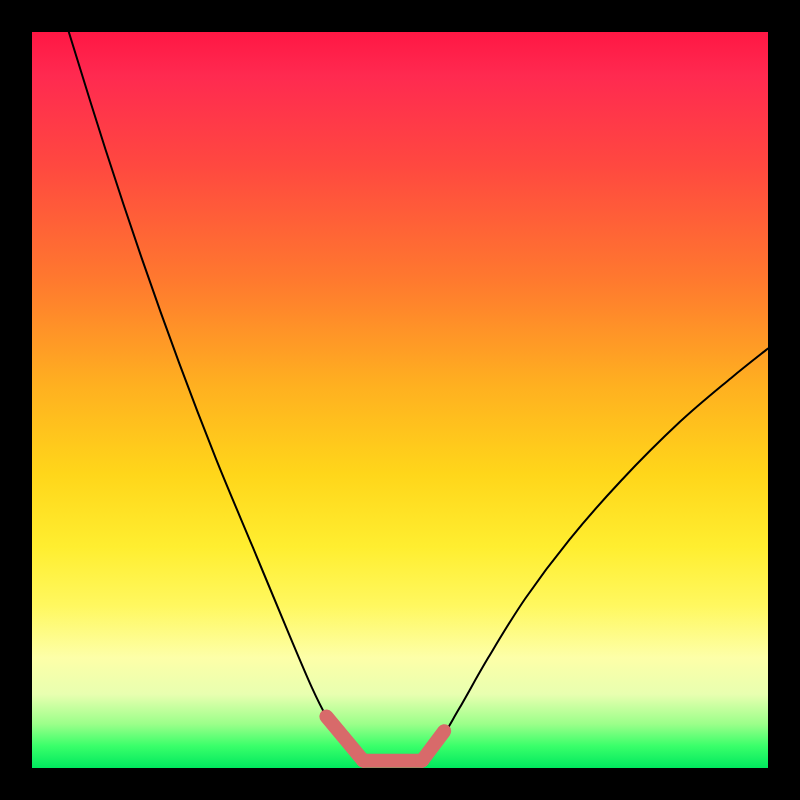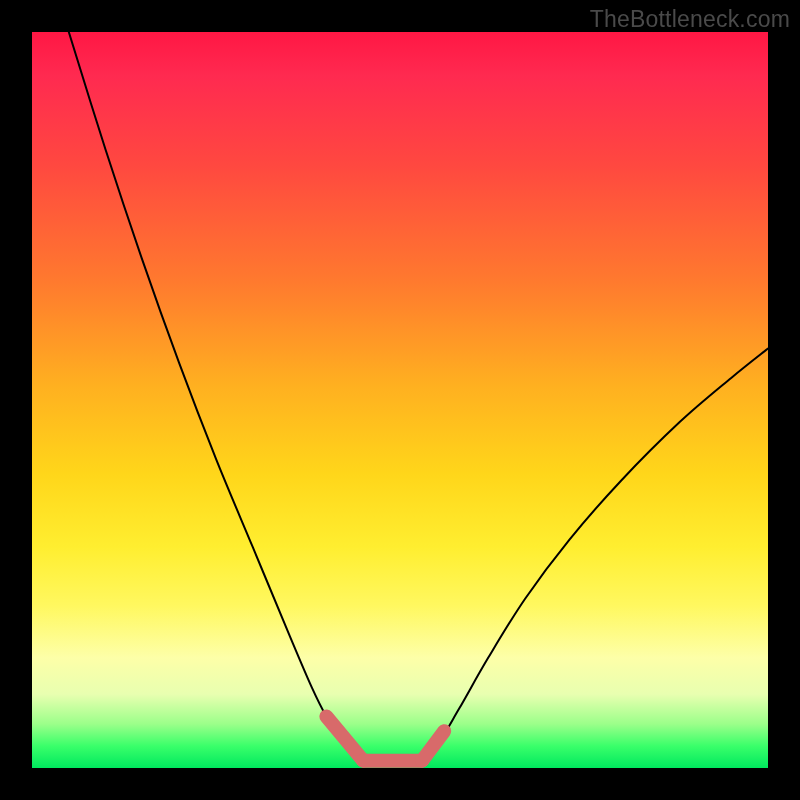--- a/index.html
+++ b/index.html
@@ -71,21 +71,20 @@
     stroke: #d86a6a;
     stroke-width: 14;
     stroke-linecap: round;
   }
 </style>
 </head>
 <body>
 
 <div class="frame">
 
-  <div class="watermark">TheBottleneck.com</div>
 
   <div class="plot">
     <svg class="curves" viewBox="0 0 736 736" preserveAspectRatio="none">
 
       <path id="left-curve" class="curve" d="M 36.800000000000004 0 C 42.93333333333334 19.626666666666665, 61.33333333333334 79.73333333333332, 73.60000000000001 117.75999999999999 C 85.86666666666667 155.78666666666666, 98.13333333333333 192.5866666666667, 110.39999999999999 228.16000000000003 C 122.66666666666666 263.73333333333335, 134.93333333333334 298.08, 147.20000000000002 331.2 C 159.4666666666667 364.32, 171.73333333333335 396.2133333333333, 184 426.88 C 196.26666666666665 457.5466666666667, 208.53333333333333 485.76000000000005, 220.79999999999998 515.2 C 233.06666666666663 544.6400000000001, 247.78666666666663 580.2133333333334, 257.59999999999997 603.52 C 267.4133333333333 626.8266666666666, 273.5466666666667 641.5466666666666, 279.68 655.04 C 285.81333333333333 668.5333333333333, 289.49333333333334 675.8933333333333, 294.40000000000003 684.48 C 299.30666666666673 693.0666666666667, 304.21333333333337 700.4266666666666, 309.12 706.56 C 314.02666666666664 712.6933333333333, 320.15999999999997 717.5999999999999, 323.84 721.28 C 327.52 724.96, 329.9733333333333 727.4133333333333, 331.2 728.64"></path>
 
       <path id="flat-bottom" class="curve" d="M 331.2 728.64 C 334.88 729.2533333333333, 345.91999999999996 731.7066666666667, 353.28 732.32 C 360.64 732.9333333333334, 369.2266666666667 732.9333333333334, 375.36 732.32 C 381.49333333333334 731.7066666666667, 387.6266666666667 729.2533333333333, 390.08000000000004 728.64"></path>
 
       <path id="right-curve" class="curve" d="M 390.08000000000004 728.64 C 392.53333333333336 726.1866666666666, 398.6666666666667 722.5066666666667, 404.8 713.92 C 410.93333333333334 705.3333333333333, 418.29333333333335 691.84, 426.88 677.12 C 435.46666666666664 662.4, 445.28 644, 456.32 625.6 C 467.36 607.2, 479.62666666666667 586.3466666666667, 493.12 566.72 C 506.61333333333334 547.0933333333334, 521.3333333333333 527.4666666666667, 537.28 507.84000000000003 C 553.2266666666667 488.21333333333337, 570.4000000000001 468.58666666666664, 588.8000000000001 448.96 C 607.2 429.3333333333333, 629.28 407.2533333333334, 647.68 390.08000000000004 C 666.0799999999999 372.9066666666667, 684.4799999999999 358.1866666666666, 699.1999999999999 345.91999999999996 C 713.92 333.6533333333333, 729.8666666666667 321.38666666666666, 736 316.48"></path>
 

